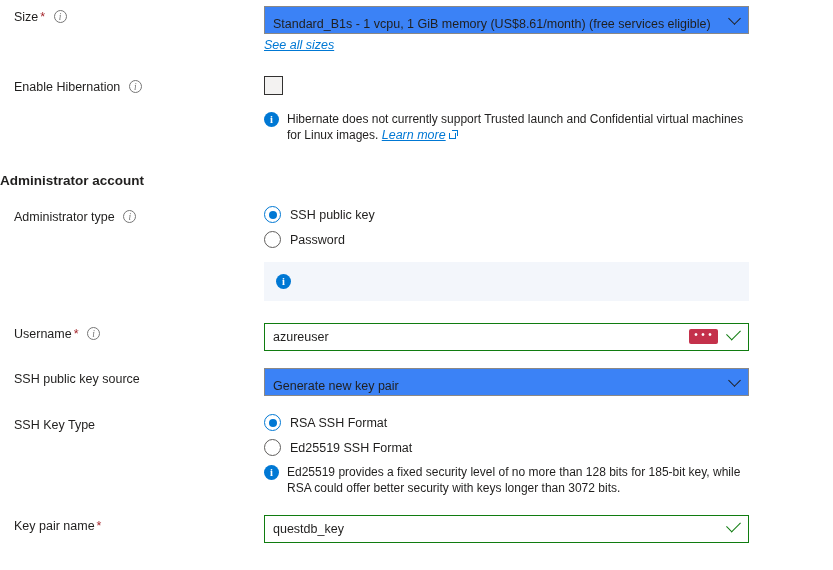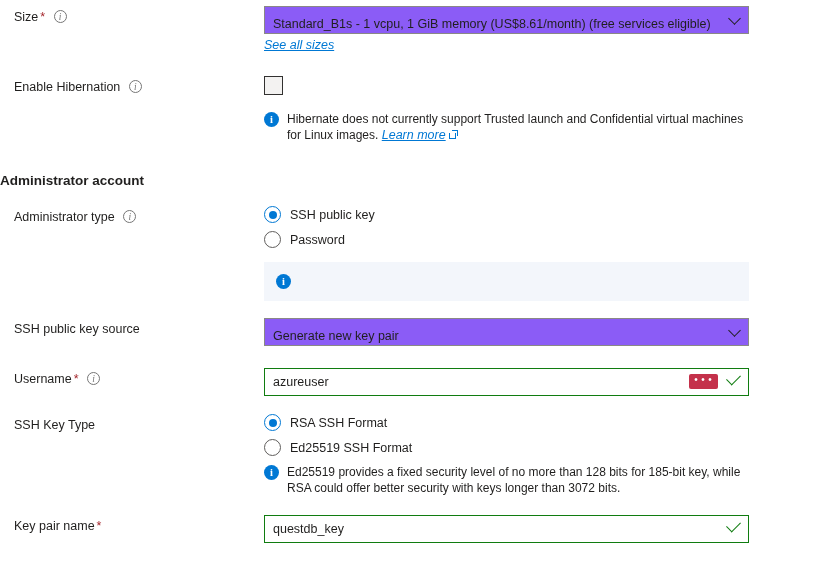--- a/index.html
+++ b/index.html
@@ -59,21 +59,21 @@
     margin-left: 5px;
     font-family: "Liberation Serif", serif;
     font-style: italic;
     box-sizing: border-box;
   }
   .select {
     position: relative;
     width: 485px;
     height: 28px;
     border: 1px solid #8a8886;
-    background: #8b5cf6;
+    background: #3b82f6;
     box-sizing: border-box;
     display: flex;
     align-items: center;
     padding: 8px 30px 0 8px;
     font-size: 12.5px;
     color: #201f1e;
     white-space: nowrap;
     overflow: hidden;
   }
   .chev {
@@ -308,46 +308,46 @@
       <div class="radio-row">
         <span class="radio"></span>
         <span class="radio-label">Password</span>
       </div>
       <div class="infobox" style="margin-top:14px;">
         <span class="note-icon">i</span>
       </div>
     </div>
   </div>
 
-  <div class="row" style="margin-top:17px;">
-    <div class="label-col">
-      <span class="label-text">SSH public key source</span>
-    </div>
-    <div class="field-col">
-      <div class="select">
-        <span>Generate new key pair</span>
-        <span class="chev"></span>
-      </div>
-    </div>
-  </div>
-
   <div class="row" style="margin-top:22px;">
     <div class="label-col">
       <span class="label-text">Username</span><span class="req">*</span>
       <span class="info-icon">i</span>
     </div>
     <div class="field-col">
       <div class="textfield tf-border-ok">
         <span>azureuser</span>
         <span class="pw-chip">•••</span>
         <span class="check-mark"></span>
       </div>
     </div>
   </div>
 
+  <div class="row" style="margin-top:17px;">
+    <div class="label-col">
+      <span class="label-text">SSH public key source</span>
+    </div>
+    <div class="field-col">
+      <div class="select">
+        <span>Generate new key pair</span>
+        <span class="chev"></span>
+      </div>
+    </div>
+  </div>
+
   <div class="row" style="margin-top:18px;">
     <div class="label-col">
       <span class="label-text">SSH Key Type</span>
     </div>
     <div class="field-col">
       <div class="radio-row">
         <span class="radio checked"></span>
         <span class="radio-label">RSA SSH Format</span>
       </div>
       <div class="radio-row">

